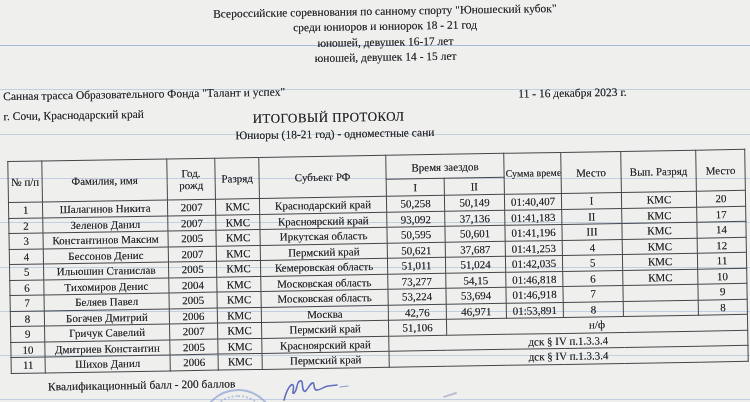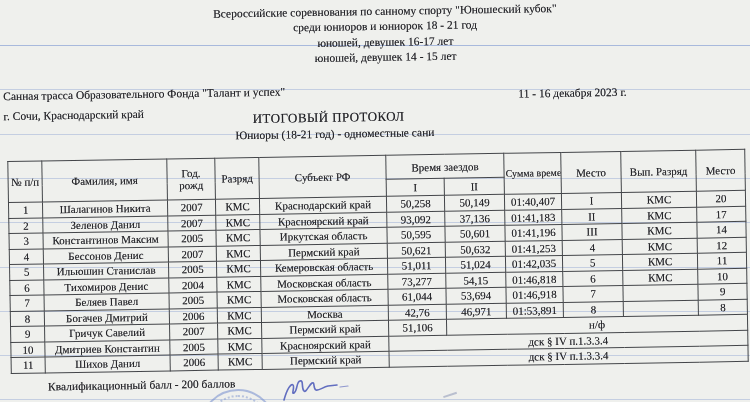--- a/index.html
+++ b/index.html
@@ -155,21 +155,21 @@
           <td>КМС</td>
           <td>14</td>
         </tr>
         <tr>
           <td>4</td>
           <td class="name">Бессонов Денис</td>
           <td>2007</td>
           <td>КМС</td>
           <td>Пермский край</td>
           <td>50,621</td>
-          <td>50,632</td>
+          <td>37,687</td>
           <td>01:41,253</td>
           <td>4</td>
           <td>КМС</td>
           <td>12</td>
         </tr>
         <tr>
           <td>5</td>
           <td class="name">Ильюшин Станислав</td>
           <td>2005</td>
           <td>КМС</td>
@@ -193,21 +193,21 @@
           <td>6</td>
           <td>КМС</td>
           <td>10</td>
         </tr>
         <tr>
           <td>7</td>
           <td class="name">Беляев Павел</td>
           <td>2005</td>
           <td>КМС</td>
           <td>Московская область</td>
-          <td>61,044</td>
+          <td>53,224</td>
           <td>53,694</td>
           <td>01:46,918</td>
           <td>7</td>
           <td></td>
           <td>9</td>
         </tr>
         <tr>
           <td>8</td>
           <td class="name">Богачев Дмитрий</td>
           <td>2006</td>

